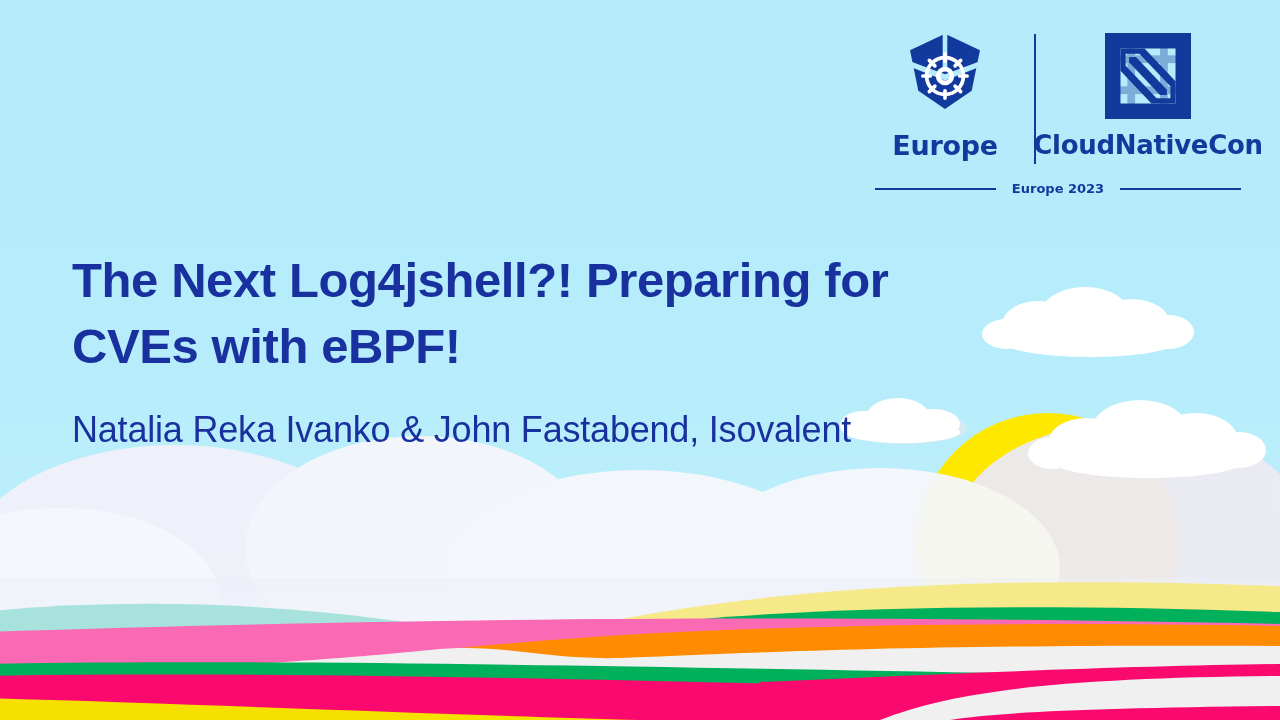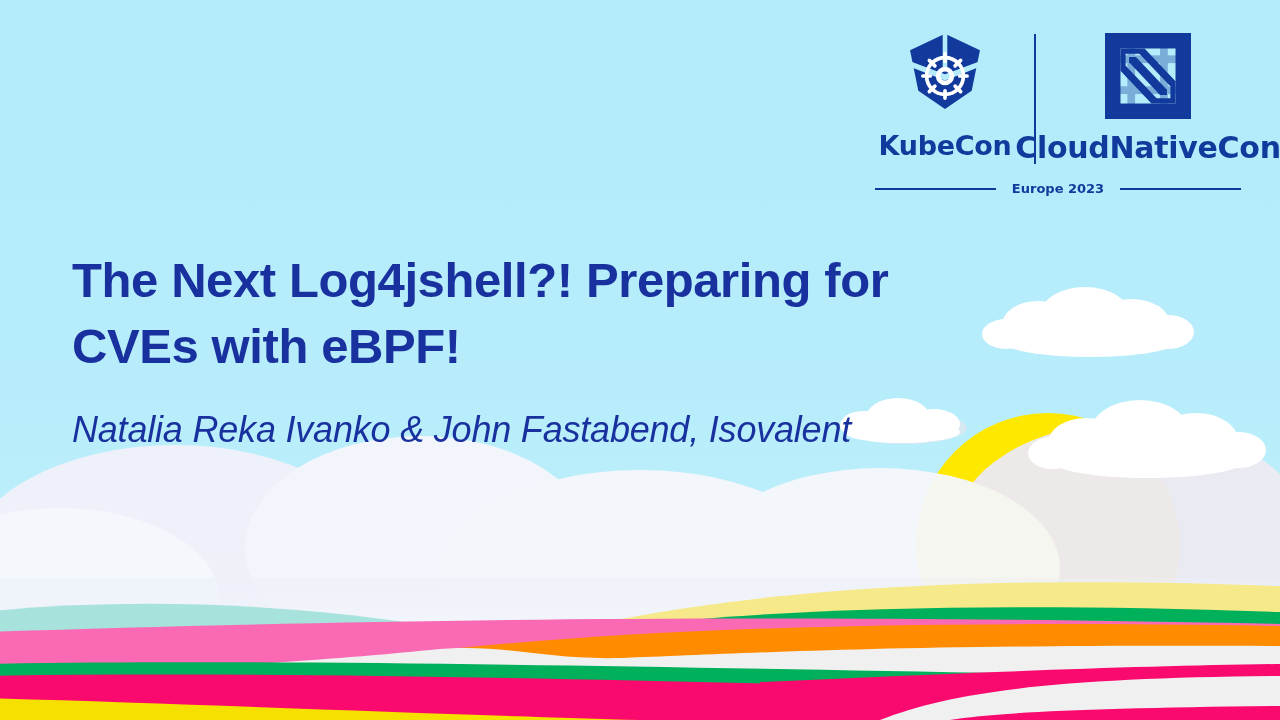--- a/index.html
+++ b/index.html
@@ -61,21 +61,21 @@
 
   .wordmark {
     font-family: "DejaVu Sans", sans-serif;
     font-weight: bold;
     font-size: 27px;
     letter-spacing: -0.3px;
     color: #123a9c;
     margin-top: 6px;
     white-space: nowrap;
   }
-  .wordmark.cncf-word { font-size: 30px; }
+  .wordmark.cncf-word { font-size: 26px; }
 
   .vdivider {
     width: 2px;
     align-self: stretch;
     background: #123a9c;
     margin: 6px 14px 4px 14px;
     height: 130px;
   }
 
   .edition-row {
@@ -110,21 +110,20 @@
     font-family: "Liberation Sans", sans-serif;
     font-weight: bold;
     font-size: 49px;
     line-height: 1.34;
     color: #19319e;
     margin: 0;
     letter-spacing: -0.4px;
   }
   .slide-subtitle {
     font-family: "Liberation Sans", sans-serif;
-    font-style: italic;
     font-weight: normal;
     font-size: 36px;
     line-height: 1.2;
     color: #19319e;
     margin: 29px 0 0 0;
     letter-spacing: -0.2px;
   }
 </style>
 </head>
 <body>
@@ -236,21 +235,21 @@
               <line x1="67" y1="33" x2="61" y2="39"></line>
               <line x1="74" y1="50" x2="66" y2="50"></line>
               <line x1="67" y1="67" x2="61" y2="61"></line>
               <line x1="50" y1="74" x2="50" y2="66"></line>
               <line x1="33" y1="67" x2="39" y2="61"></line>
               <line x1="26" y1="50" x2="34" y2="50"></line>
               <line x1="33" y1="33" x2="39" y2="39"></line>
             </g>
           </svg>
         </div>
-        <div class="wordmark">KubeCon</div>
+        <div class="wordmark">Europe</div>
       </div>
 
       <div class="vdivider"></div>
 
       <div class="logo-col cncf">
         <div class="mark">
           <svg width="86" height="86" viewBox="0 0 100 100" aria-hidden="true">
             <rect x="4" y="4" width="92" height="92" fill="#123a9c"></rect>
             <rect x="18" y="18" width="64" height="64" fill="#b5ecfb"></rect>
             <g fill="#123a9c">

